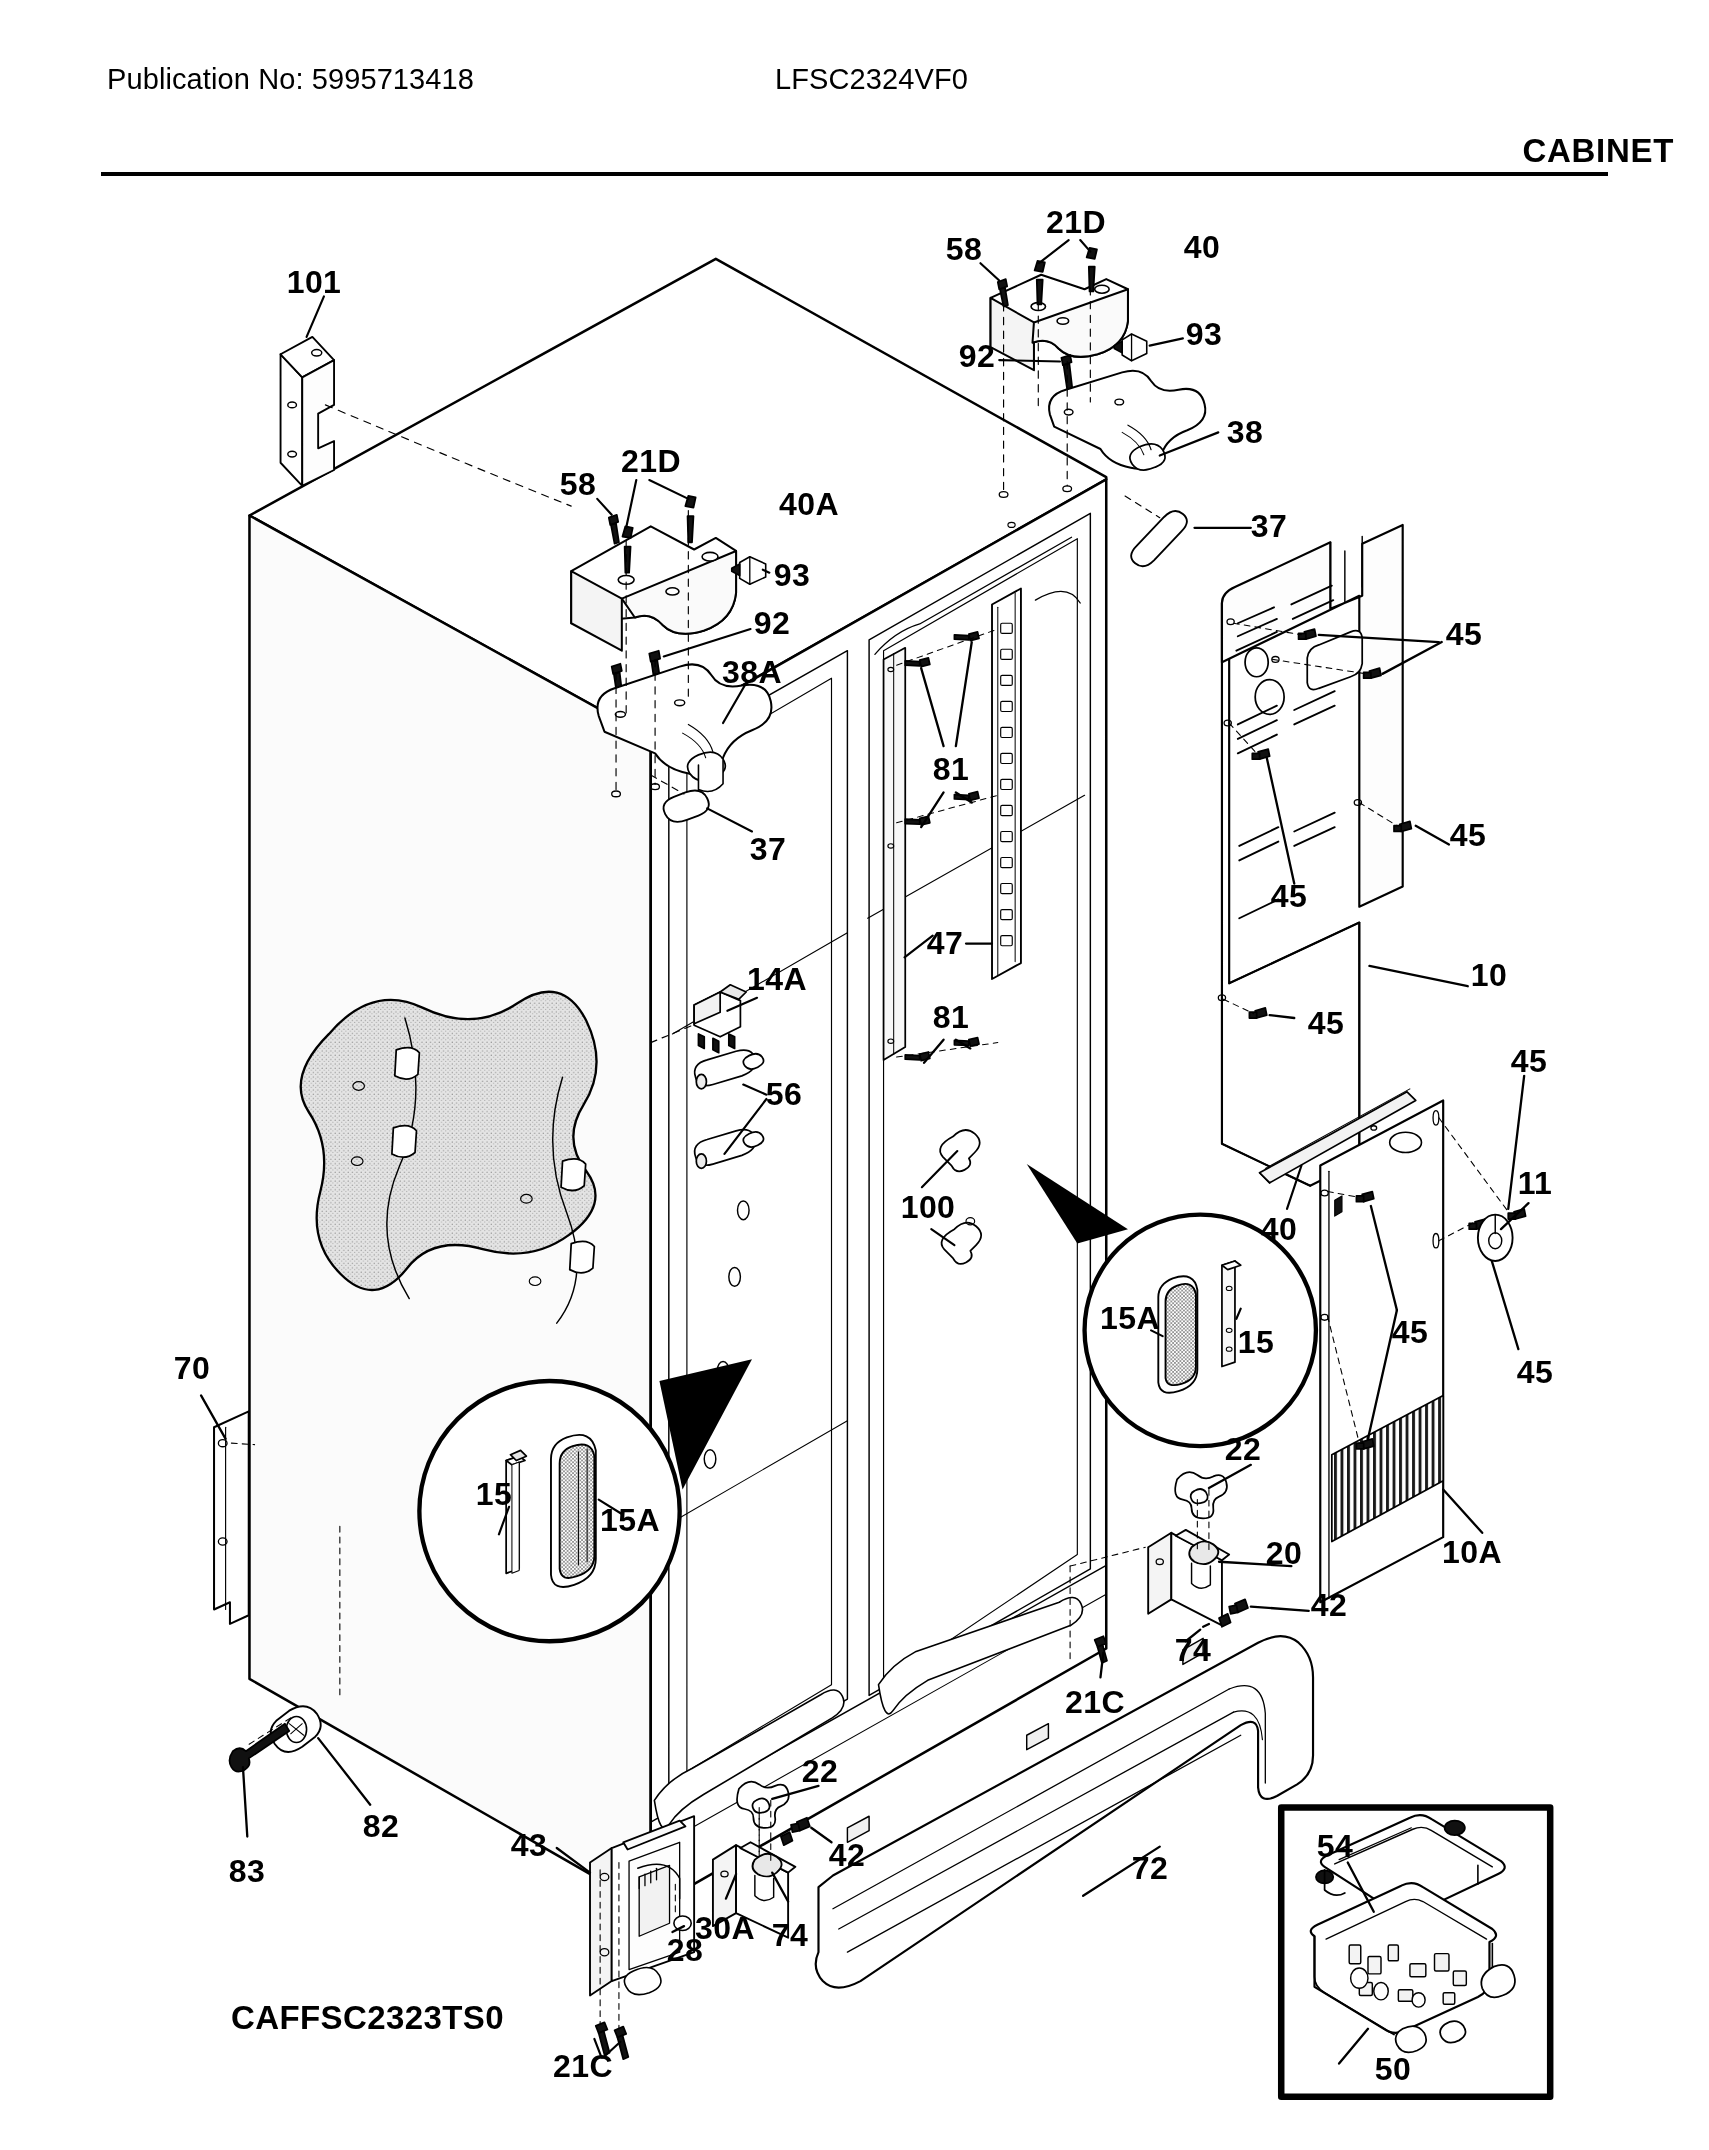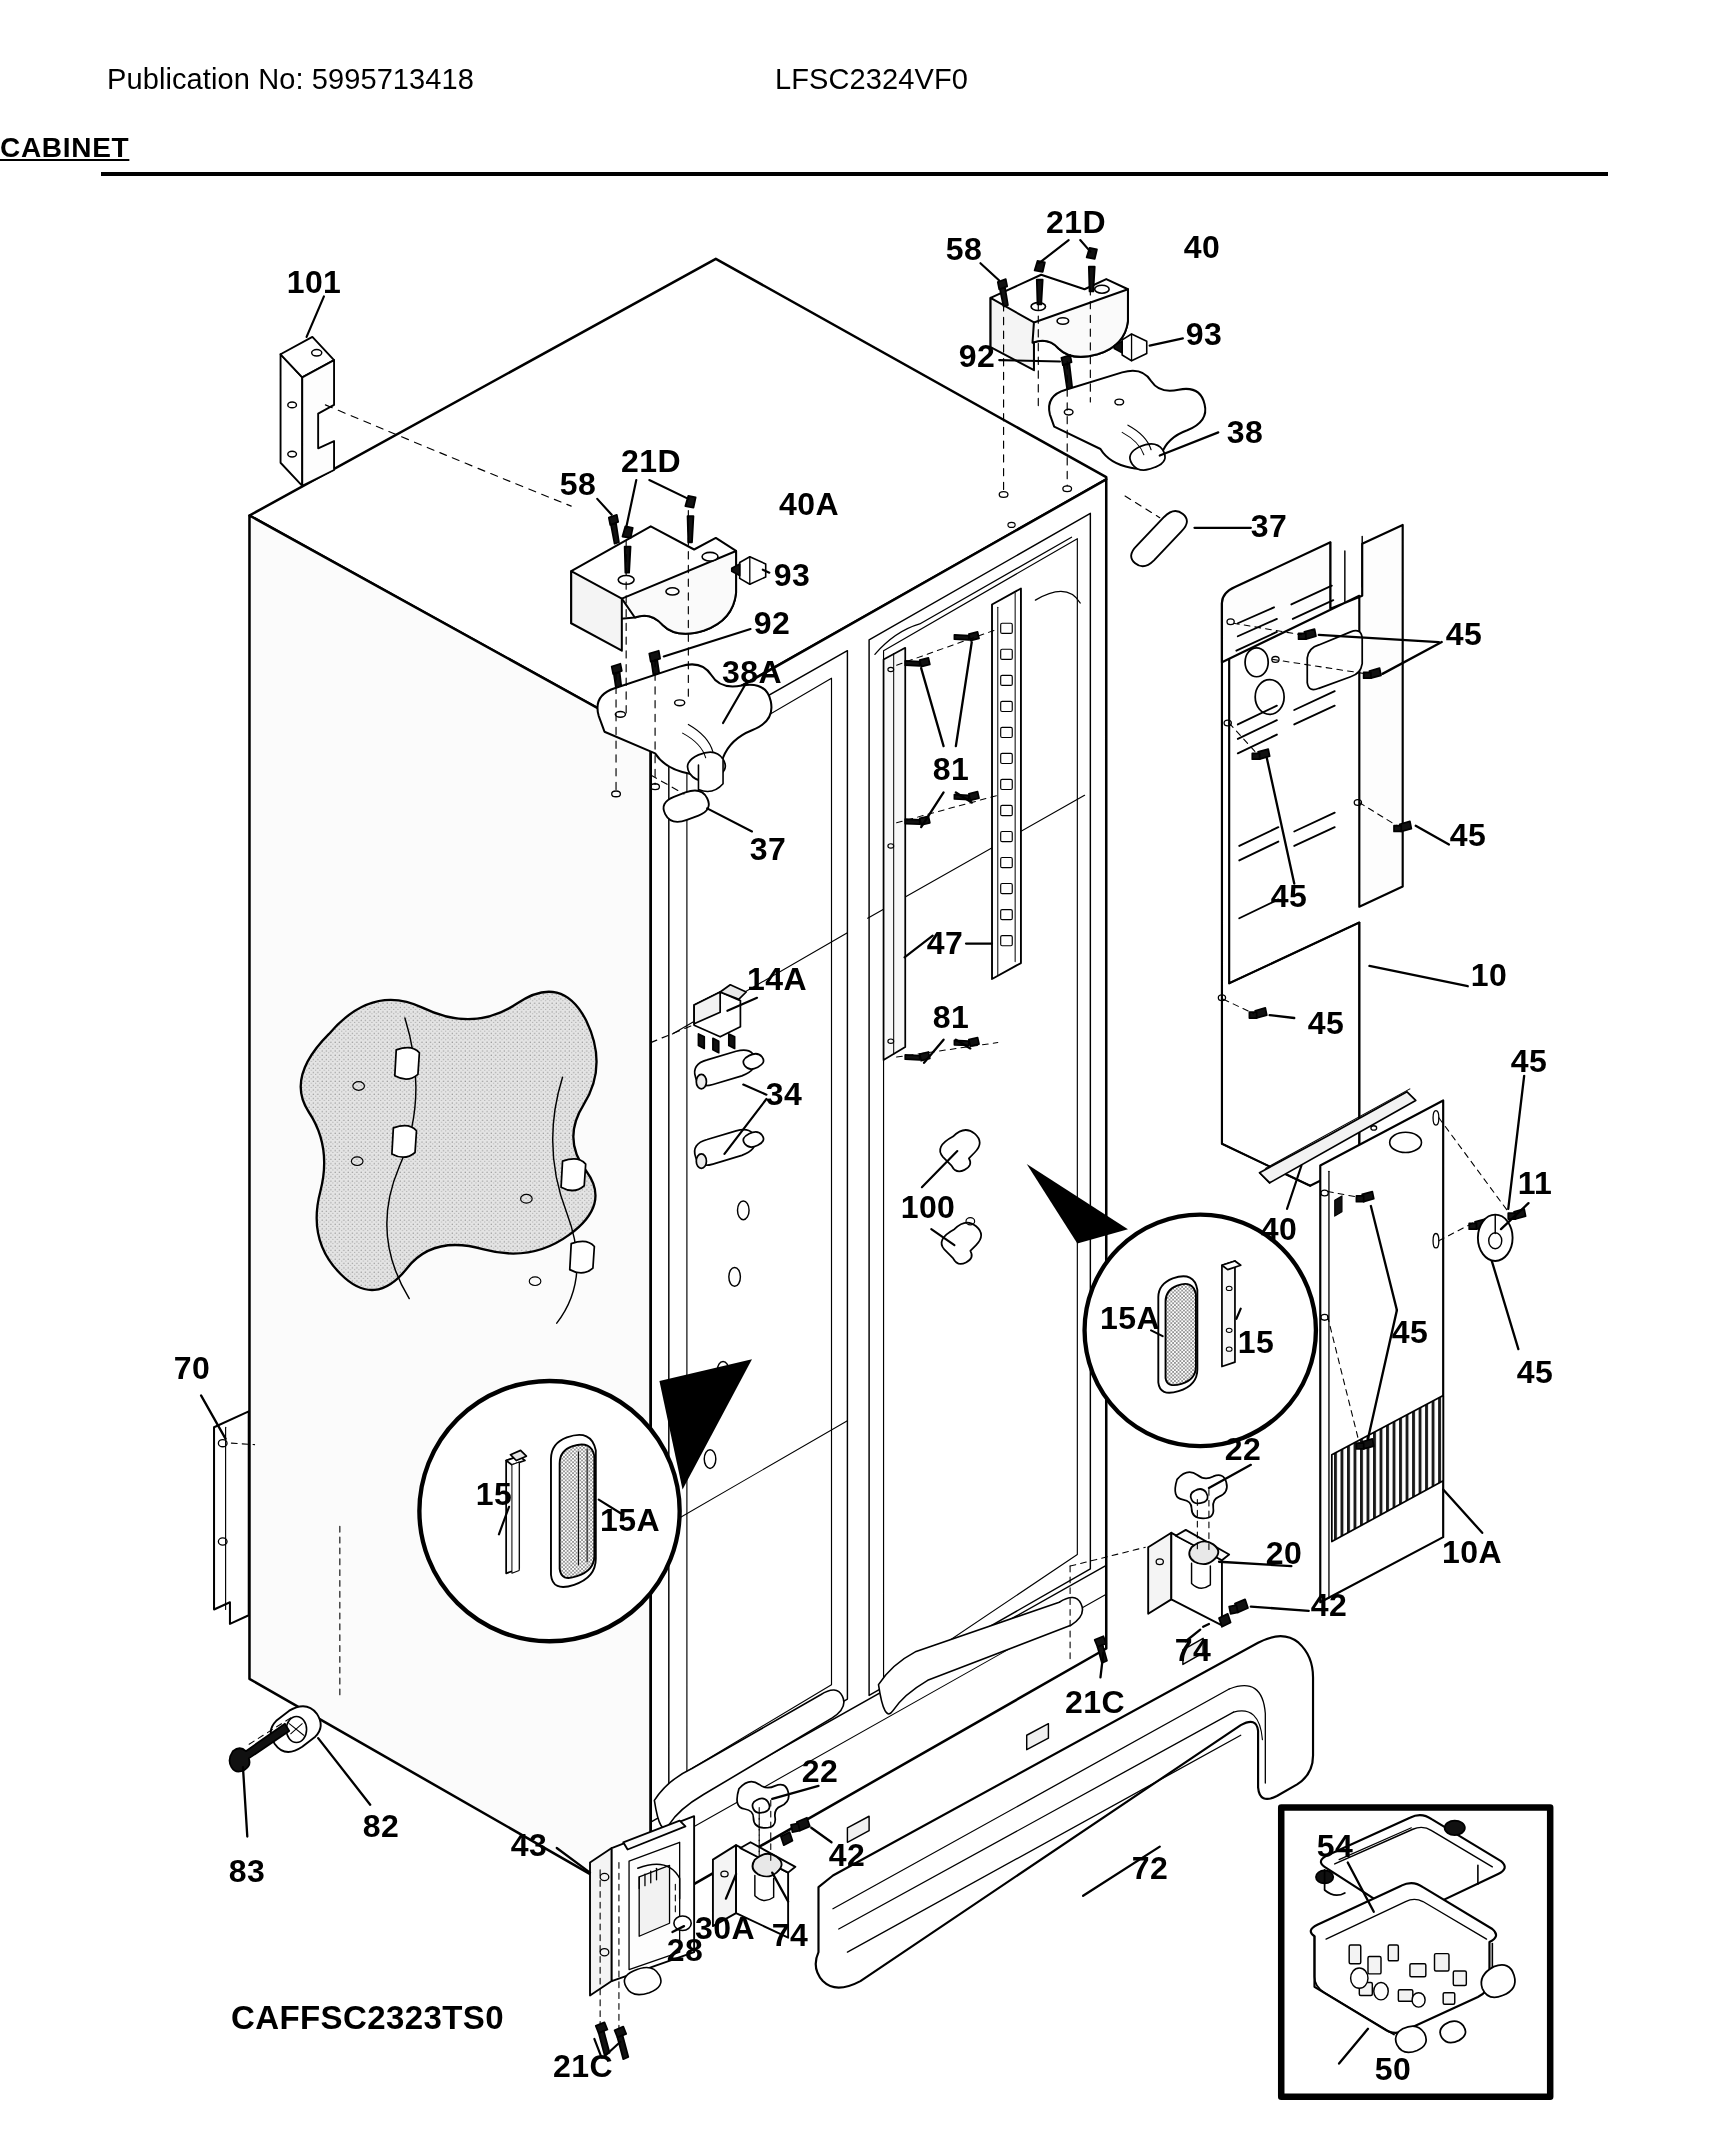--- a/index.html
+++ b/index.html
@@ -23,25 +23,24 @@
     font-weight:400;
     letter-spacing:0.1px;
     white-space:nowrap;
   }
   #pub-no{ left:107px; top:63px; }
   #model-no{ left:775px; top:63px; }
   #page-title{
     position:absolute;
     left:0; right:0;
     top:132px;
-    text-align:left;
-    font-size:28px;
+    text-align:right;
+    font-size:33px;
     font-weight:bold;
     letter-spacing:0.7px;
-    text-decoration:underline;
   }
   #hdr-rule{
     position:absolute;
     left:101px; top:172px;
     width:1507px; height:3.6px;
     background:#000;
   }
   
   #drawing{
     position:absolute;
@@ -747,21 +746,21 @@
   <div id="labels">
       <div class="lbl" style="left: 314px; top: 282px;">101</div>
       <div class="lbl" style="left: 578px; top: 484px;">58</div>
       <div class="lbl" style="left: 651px; top: 461px;">21D</div>
       <div class="lbl" style="left: 795px; top: 504px; margin-left: 14px;">40A</div>
       <div class="lbl" style="left: 792px; top: 575px;">93</div>
       <div class="lbl" style="left: 772px; top: 623px;">92</div>
       <div class="lbl" style="left: 752px; top: 672px;">38A</div>
       <div class="lbl" style="left: 768px; top: 849px;">37</div>
       <div class="lbl" style="left: 777px; top: 979px;">14A</div>
-      <div class="lbl" style="left: 784px; top: 1094px;">34</div>
+      <div class="lbl" style="left: 784px; top: 1094px;">56</div>
       <div class="lbl" style="left: 964px; top: 249px;">58</div>
       <div class="lbl" style="left: 1076px; top: 222px;">21D</div>
       <div class="lbl" style="left: 1202px; top: 247px;">40</div>
       <div class="lbl" style="left: 1204px; top: 334px;">93</div>
       <div class="lbl" style="left: 977px; top: 356px;">92</div>
       <div class="lbl" style="left: 1245px; top: 432px;">38</div>
       <div class="lbl" style="left: 1269px; top: 526px;">37</div>
       <div class="lbl" style="left: 951px; top: 769px;">81</div>
       <div class="lbl" style="left: 945px; top: 943px;">47</div>
       <div class="lbl" style="left: 951px; top: 1017px;">81</div>

